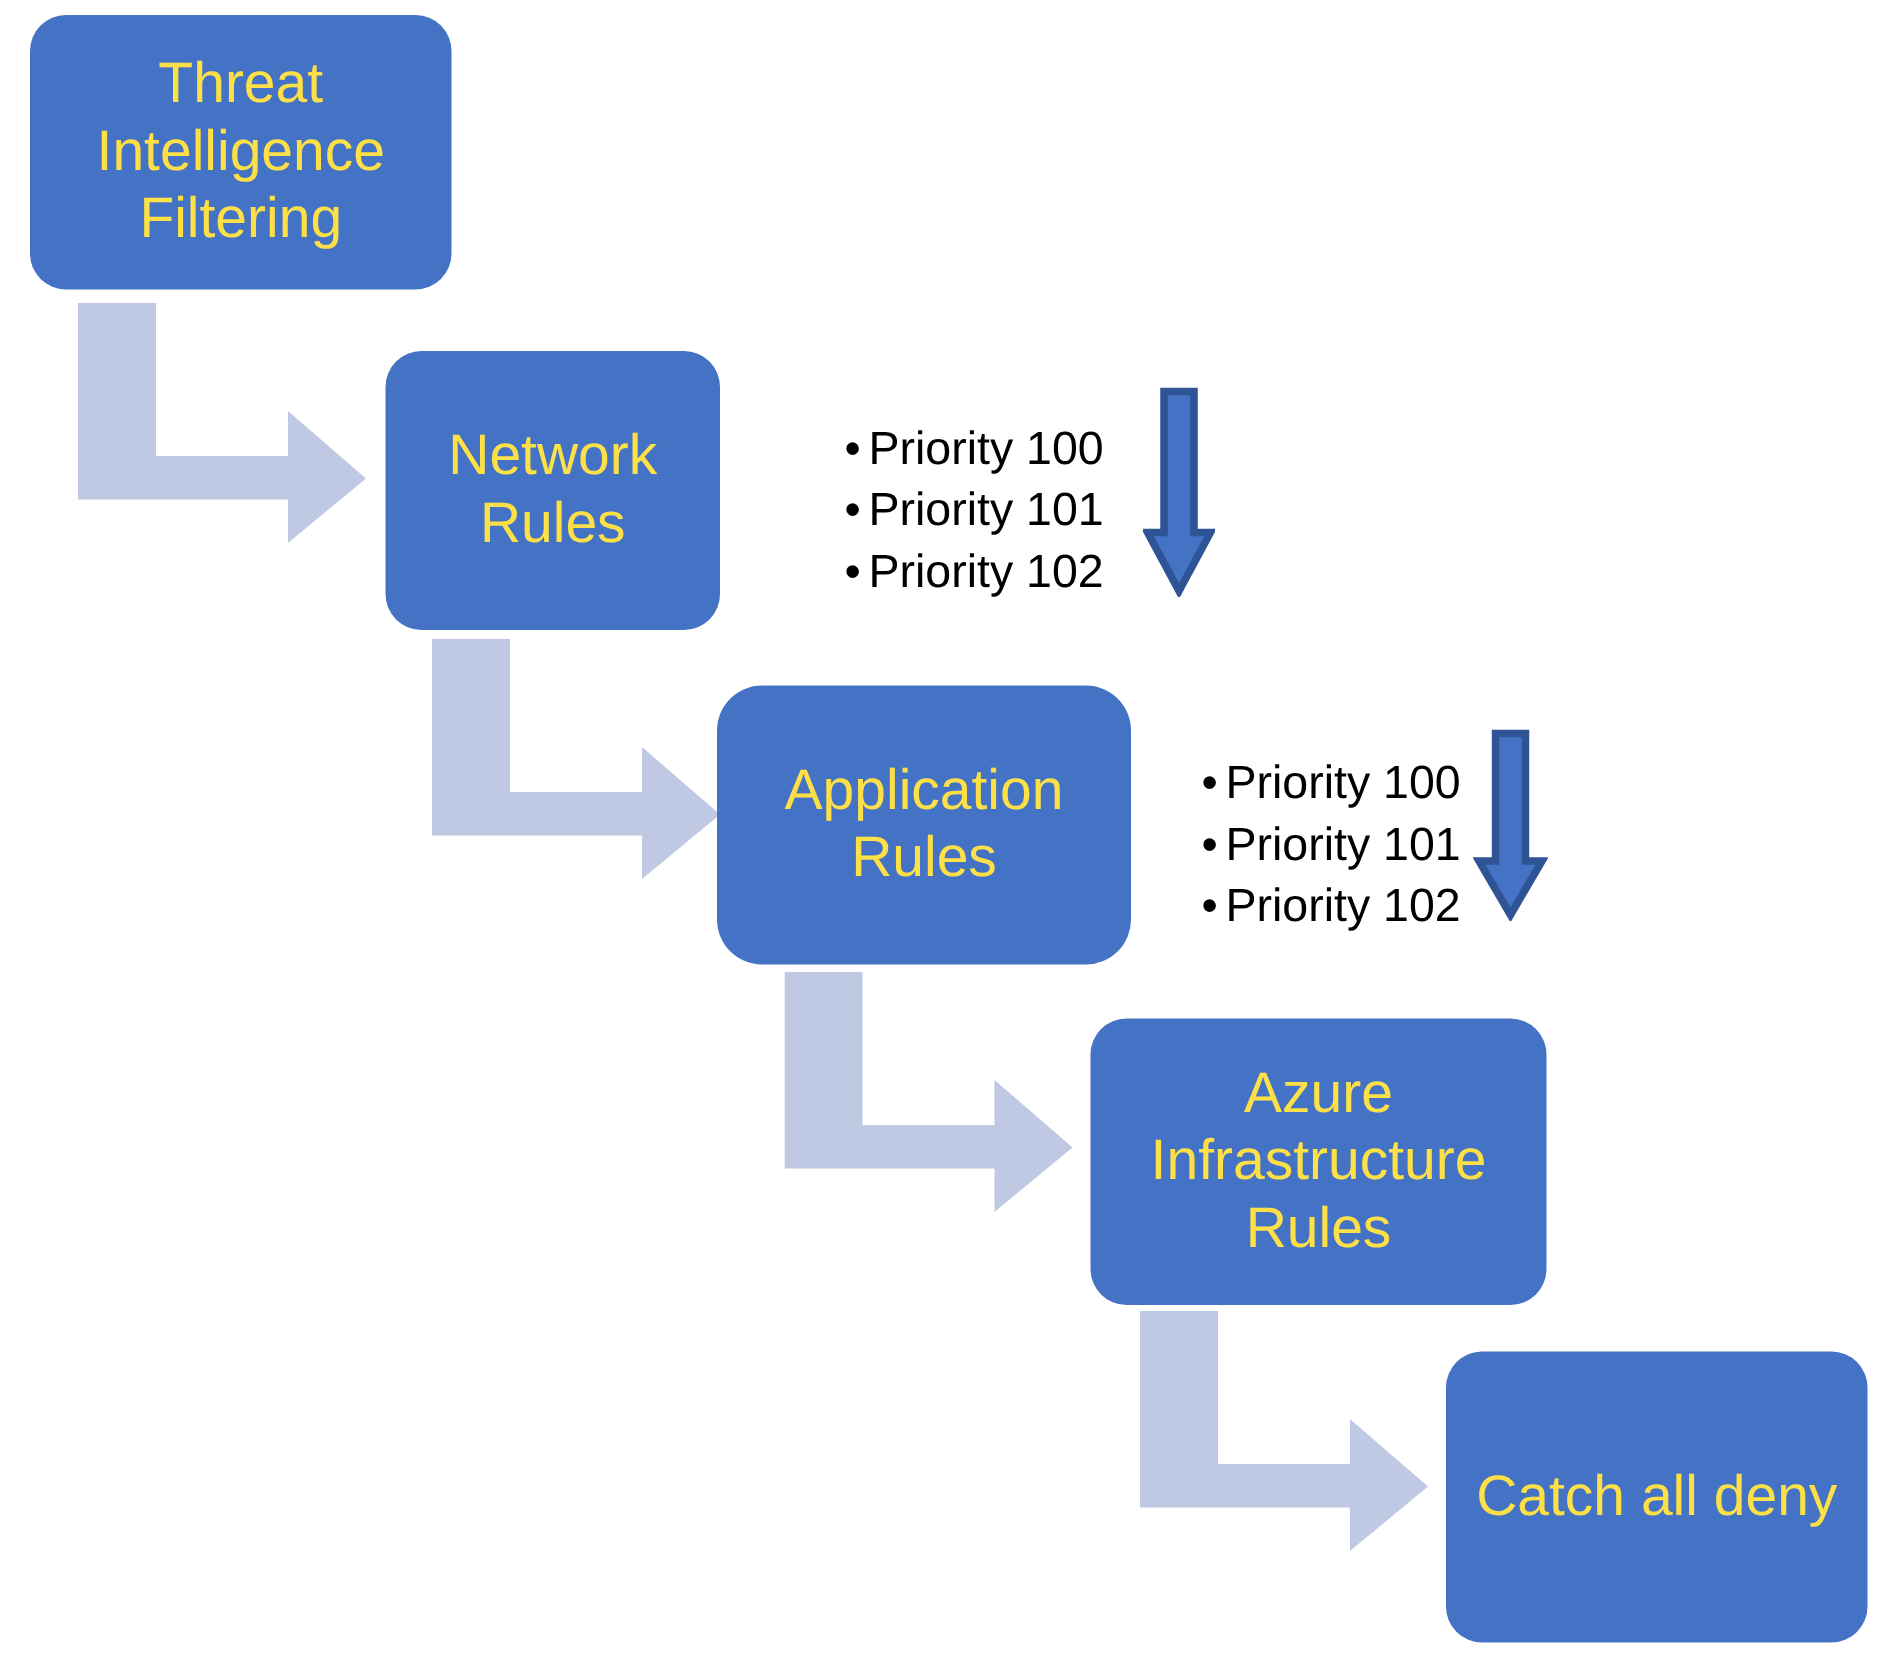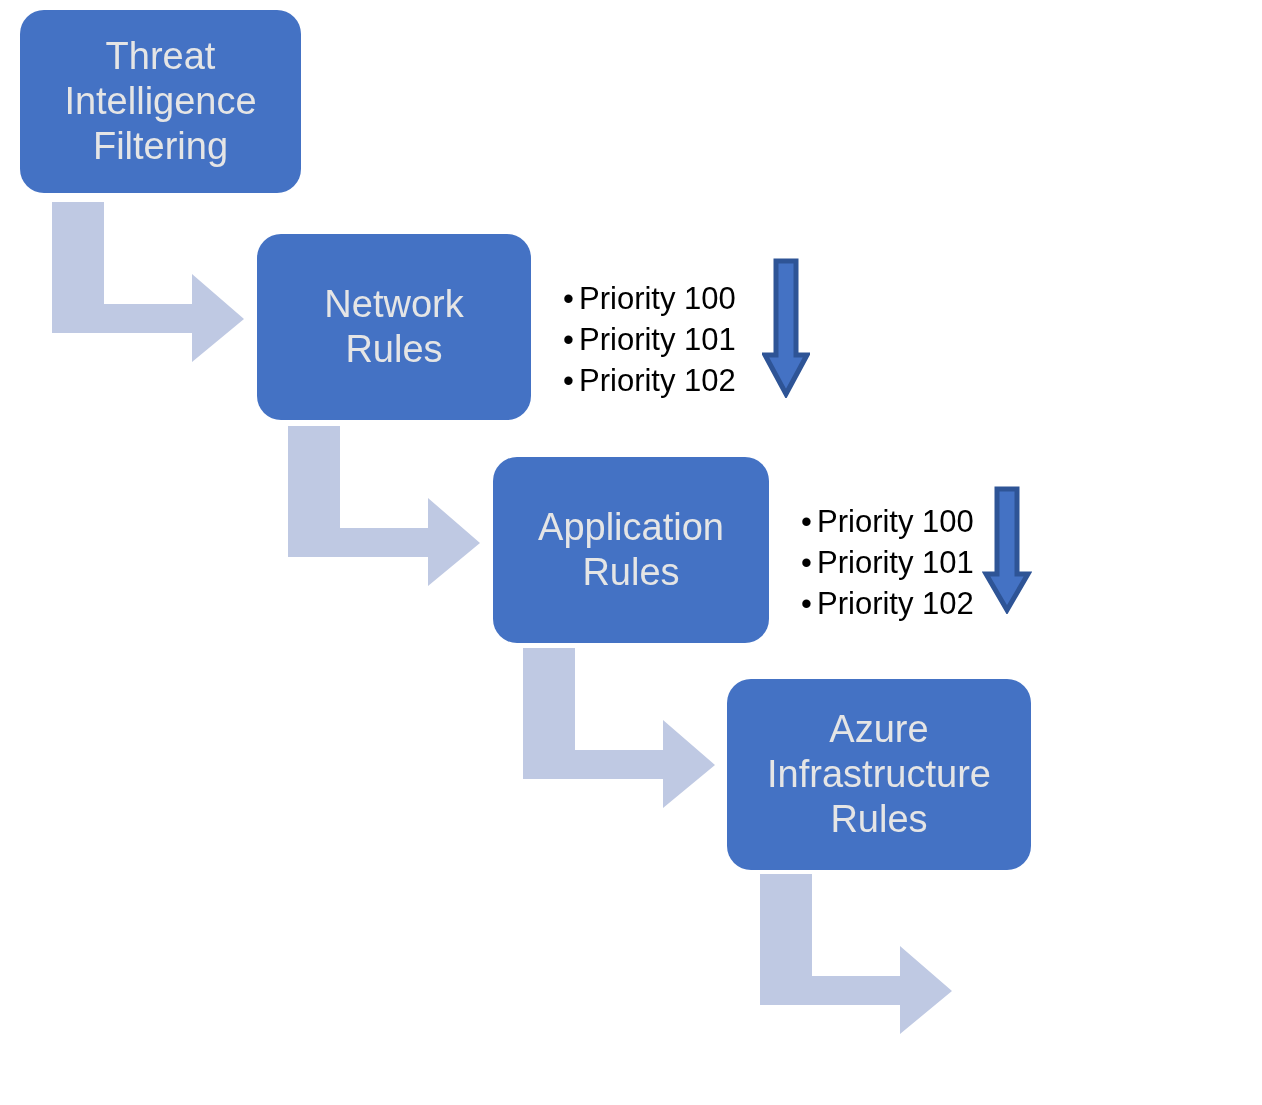--- a/index.html
+++ b/index.html
@@ -21,30 +21,30 @@
     position: absolute;
     background: #4472C4;
     border-radius: 24px;
     display: flex;
     align-items: center;
     justify-content: center;
     text-align: center;
     box-sizing: border-box;
   }
   .node-label {
-    color: #e5e5e5;
+    color: #fde047;
     font-family: "Liberation Sans", sans-serif;
     font-weight: 400;
     line-height: 1.18;
     white-space: pre-line;
     padding: 0 8px;
   }
   .n-threat  { left: 20px;  top: 10px;  width: 281px; height: 183px; }
-  .n-network { left: 257px; top: 234px; width: 274px; height: 186px; }
-  .n-app     { left: 493px; top: 457px; width: 276px; height: 186px; }
+  .n-network { left: 257px; top: 234px; width: 223px; height: 186px; }
+  .n-app     { left: 478px; top: 457px; width: 276px; height: 186px; border-radius: 30px; }
   .n-azure   { left: 727px; top: 679px; width: 304px; height: 191px; }
   .n-catch   { left: 964px; top: 901px; width: 281px; height: 194px; }
 
   .n-threat  .node-label { font-size: 38px; }
   .n-network .node-label { font-size: 38px; }
   .n-app     .node-label { font-size: 38px; }
   .n-azure   .node-label { font-size: 38px; }
   .n-catch   .node-label { font-size: 38px; }
 
   .elbow {
@@ -124,20 +124,23 @@
     <span class="node-label">Application
 Rules</span>
   </div>
 
   <div class="node n-azure">
     <span class="node-label">Azure
 Infrastructure
 Rules</span>
   </div>
 
+  <div class="node n-catch">
+    <span class="node-label">Catch all deny</span>
+  </div>
 
   <ul class="prio-list pl-1">
     <li><span class="bullet">•</span><span>Priority 100</span></li>
     <li><span class="bullet">•</span><span>Priority 101</span></li>
     <li><span class="bullet">•</span><span>Priority 102</span></li>
   </ul>
 
   <div class="downarrow" style="left:762px; top:258px; width:48px; height:140px;">
     <svg width="48" height="140" viewBox="0 0 48 140" xmlns="http://www.w3.org/2000/svg">
       <path d="M14,3 L34,3 L34,97 L45,97 L24,136 L3,97 L14,97 Z" fill="#4472C4" stroke="#2E5496" stroke-width="5" stroke-linejoin="miter"></path>

